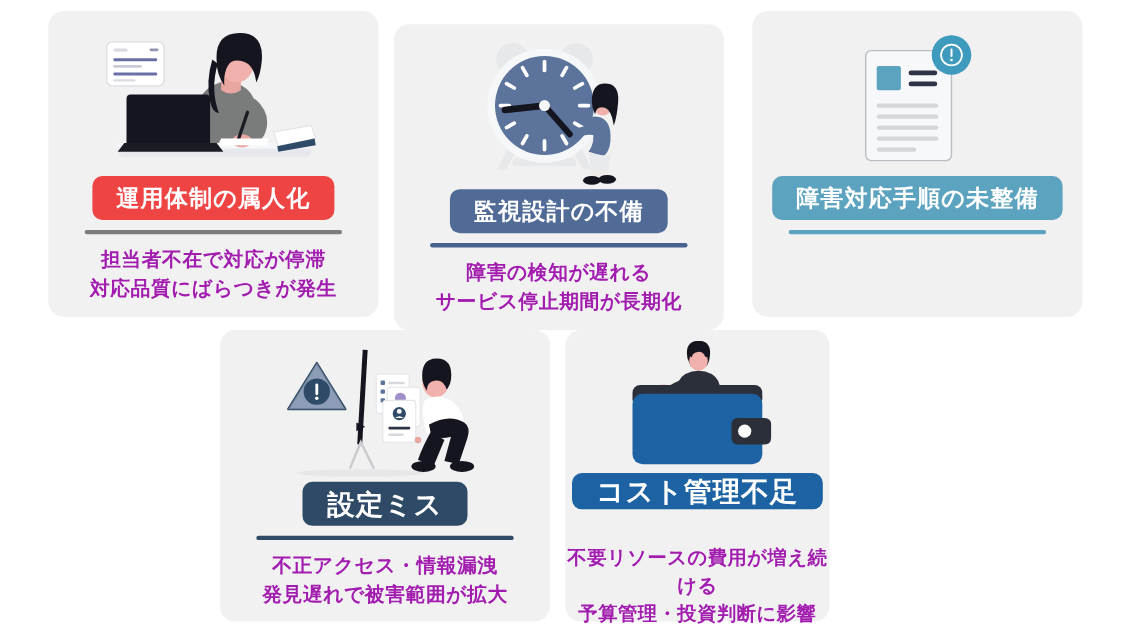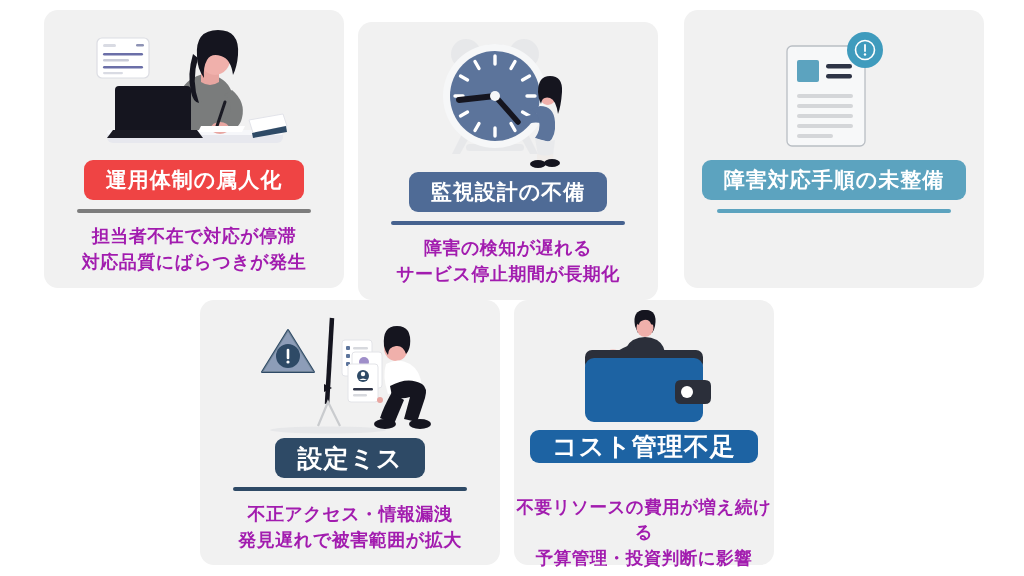--- a/index.html
+++ b/index.html
@@ -49,21 +49,21 @@
     white-space: pre-line;
     letter-spacing: .5px;
   }
 
   
   #card-1 { left: 44px;  top: 10px;  width: 300px; height: 278px; }
   #card-2 { left: 358px; top: 10px;  width: 300px; height: 278px; margin-top: 12px; }
   #card-3 { left: 672px; top: 10px;  width: 300px; height: 278px; margin-left: 12px; }
   
   #card-4 { left: 200px; top: 300px; width: 300px; height: 265px; }
-  #card-5 { left: 514px; top: 300px; width: 260px; height: 265px; }
+  #card-5 { left: 514px; top: 300px; width: 240px; height: 265px; }
 
   .r1 .illus  { height: 150px; }
   .r2 .illus  { height: 138px; }
 
   .r1 .badge  { height: 40px; font-size: 21px; padding: 0 22px; }
   .r2 .badge  { height: 40px; font-size: 25px; padding: 0 22px; }
 
   .r1 .divider { width: 234px; height: 4px; margin-top: 9px; }
   .r2 .divider { width: 234px; height: 4px; margin-top: 9px; }
 

